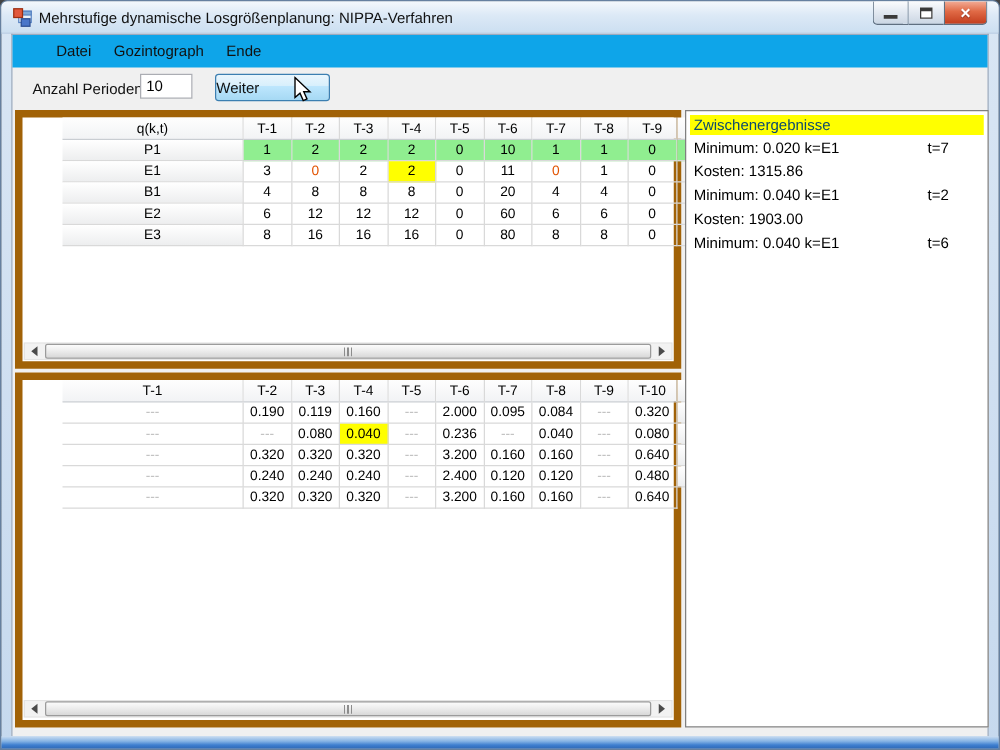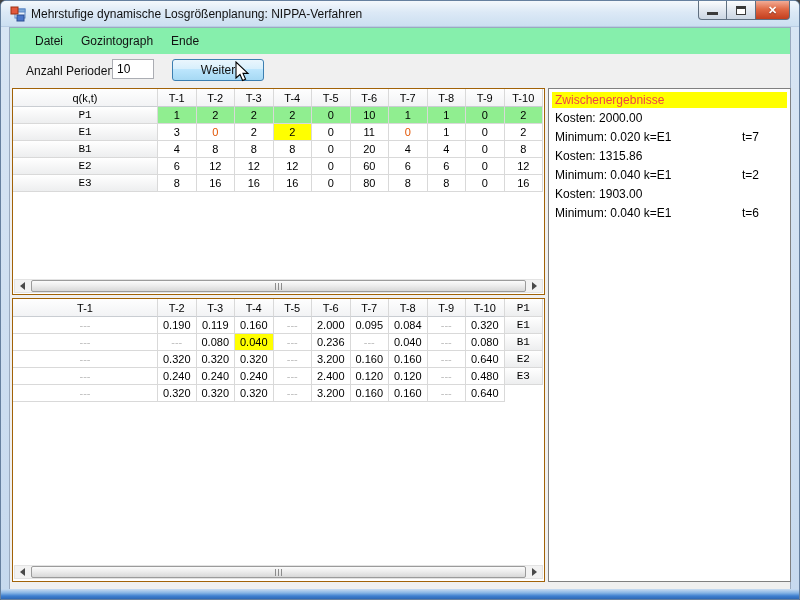--- a/index.html
+++ b/index.html
@@ -25,45 +25,45 @@
                background:linear-gradient(#F2AC96,#E06A46 45%,#C33E1E);
                text-shadow:0 1px 1px rgba(60,0,0,.5); }
   .glyph-min { width:11px; height:3px; background:#3A3A3A; margin-top:7px; }
   .glyph-max { width:10px; height:9px; border:1px solid #3A3A3A; border-top-width:3px; background:#fff; }
   .frame-bottom { position:absolute; left:0; right:0; bottom:0; height:10px;
                   background:linear-gradient(#C9DCF1,#85B3E4 40%,#3E7FD0 70%,#2E68B5); }
 
   
   .client { position:absolute; left:8px; right:8px; top:26px; bottom:10px;
             background:#F0F0F0; border:1px solid #9AAABF; border-bottom:none; }
-  .menubar { position:absolute; left:0; right:0; top:0; height:26px; background:#86efac;
-             display:flex; align-items:center; padding-left:16px; font-size:12px; color:#111; }
+  .menubar { position:absolute; left:0; right:0; top:0; height:26px; background:#0ea5e9;
+             display:flex; align-items:center; padding-left:26px; font-size:12px; color:#111; }
   .menu-item { padding:4px 9px; }
 
   .lbl-periods { position:absolute; left:16px; top:36px; font-size:12px; color:#111; }
   .inp-periods { position:absolute; left:102px; top:31px; width:42px; height:20px;
                  border:1px solid #ABADB3; font-family:"Liberation Sans",sans-serif;
                  font-size:12px; padding:0 4px; background:#fff; }
   .btn-weiter { position:absolute; left:162px; top:31px; width:92px; height:22px;
                 border:1px solid #3C7FB1; border-radius:3px; font-size:12px; color:#111;
                 background:linear-gradient(#EAF6FD,#D7EFFC 45%,#BDE6FD 46%,#A6D9F4);
-                display:flex; align-items:center; justify-content:center; }
+                display:flex; align-items:center; }
   .cursor { position:absolute; left:223px; top:33px; width:20px; height:22px; z-index:50; }
 
   
-  .pane { position:absolute; background:#fff; border:1px solid #a16207; }
+  .pane { position:absolute; background:#fff; border:6px solid #a16207;padding-left:32px; }
   .pane-q  { left:2px;  top:60px;  width:533px; height:207px; }
   .pane-pr { left:2px;  top:270px; width:533px; height:284px; }
   .grid { display:grid; grid-template-columns:145px repeat(10,38.5px);
           grid-template-rows:18px repeat(5,17px); }
   .cell { border-right:1px solid #D9D9D9; border-bottom:1px solid #D9D9D9;
           font-size:11px; color:#000; display:flex; align-items:center; justify-content:center;
           overflow:hidden; white-space:nowrap; }
   .hdr    { background:linear-gradient(#FEFEFE,#F2F3F5); border-bottom:1px solid #C9CDD2; }
-  .rowhdr { background:linear-gradient(#FFFFFF,#EDEEEF);font-family:Liberation Mono, monospace; }
+  .rowhdr { background:linear-gradient(#FFFFFF,#EDEEEF); }
   .bg-green  { background:#90EE90; }
   .bg-yellow { background:#FFFF00; }
   .fg-red { color:#E25300; }
   .fg-dim { color:#BDBDBD; }
 
   
   .hscroll { position:absolute; left:1px; right:1px; height:14px; display:flex;
              background:#F2F2F2; border:1px solid #E3E3E3; }
   .hs-q  { bottom:1px; }
   .hs-pr { bottom:2px; }
@@ -77,21 +77,21 @@
   .sb-thumb { position:absolute; left:1px; right:1px; top:0; bottom:0;
               border:1px solid #9B9B9B; border-radius:2px;
               background:linear-gradient(#FBFBFB,#EDEDED 45%,#D8D8D8);
               display:flex; align-items:center; justify-content:center; }
   .grip { width:8px; height:7px;
           background:repeating-linear-gradient(90deg,#8C8C8C 0 1px,transparent 1px 3px); }
 
   
   .results { position:absolute; left:538px; top:60px; width:243px; height:494px;
              background:#fff; border:1px solid #808080; padding:3px; font-size:12px; }
-  .res-header { background:#FFFF00; color:#ef4444; padding:1px 3px; height:16px; }
+  .res-header { background:#FFFF00; color:#0c4a6e; padding:1px 3px; height:16px; }
   .res-line { display:flex; justify-content:space-between; padding:0 28px 0 3px;
               height:19px; align-items:center; color:#000; }
 </style>
 </head>
 <body>
 
 <div class="win">
 
   <div class="titlebar">
     <svg class="title-icon" viewBox="0 0 16 16">
@@ -295,24 +295,20 @@
         </div>
         <div class="sb-btn">
             <span class="tri-r"></span>
           </div>
       </div>
     </div>
 
     <div class="results">
       <div class="res-header">Zwischenergebnisse</div>
       <div class="res-line">
-        <span>Kosten: 2000.00</span>
-        <span></span>
-      </div>
-      <div class="res-line">
         <span>Minimum: 0.020  k=E1</span>
         <span>t=7</span>
       </div>
       <div class="res-line">
         <span>Kosten: 1315.86</span>
         <span></span>
       </div>
       <div class="res-line">
         <span>Minimum: 0.040  k=E1</span>
         <span>t=2</span>

